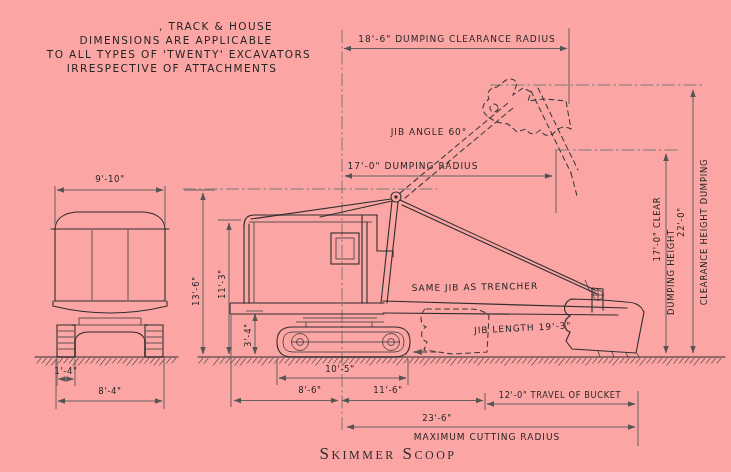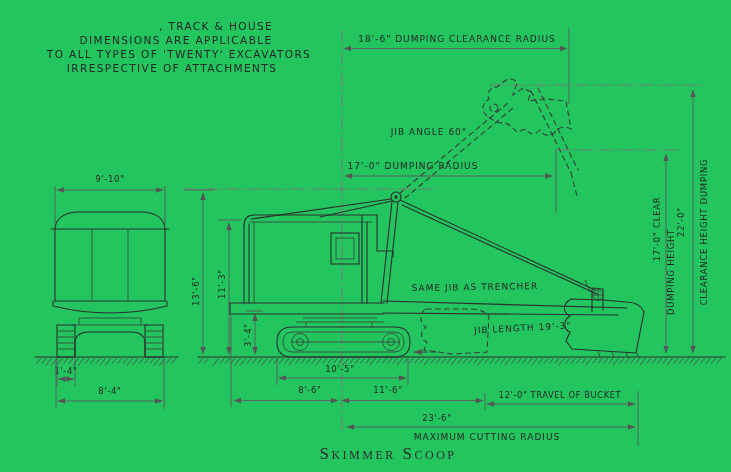--- a/index.html
+++ b/index.html
@@ -1,16 +1,16 @@
 <!DOCTYPE html>
 <html><head>
 <meta charset="utf-8">
 <style>
   html,body{margin:0;padding:0;background:#e8e8e4;}
-  #sheet{position:relative;width:731px;height:472px;background:#22c55e;overflow:hidden;
+  #sheet{position:relative;width:731px;height:472px;background:#fca5a5;overflow:hidden;
          font-family:"DejaVu Sans",sans-serif;}
   svg text{fill:#262626;font-family:"DejaVu Sans",sans-serif;}
   .note{font-size:10.5px;letter-spacing:1.4px;}
   .lbl{font-size:9px;letter-spacing:1px;}
   .lbl-sm{font-size:8.3px;letter-spacing:0.6px;}
   .dimtxt{font-size:8.6px;letter-spacing:0.6px;}
   .vert{font-size:8.4px;letter-spacing:0.8px;}
   .caption{font-family:"Liberation Serif","DejaVu Serif",serif;font-size:17px;
            font-variant:small-caps;letter-spacing:2.5px;fill:#2e2e2e;}
   .ink{stroke:#2e2e2e;stroke-width:1.1;fill:none;stroke-linecap:round;}

